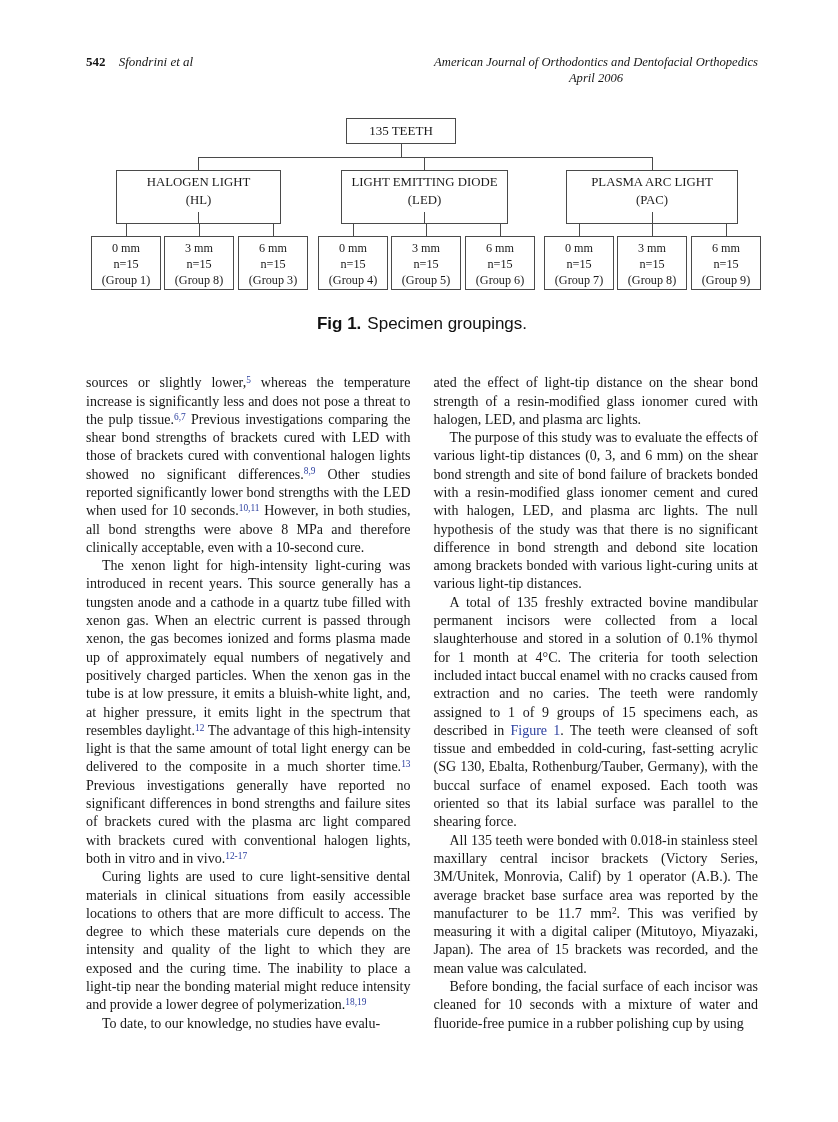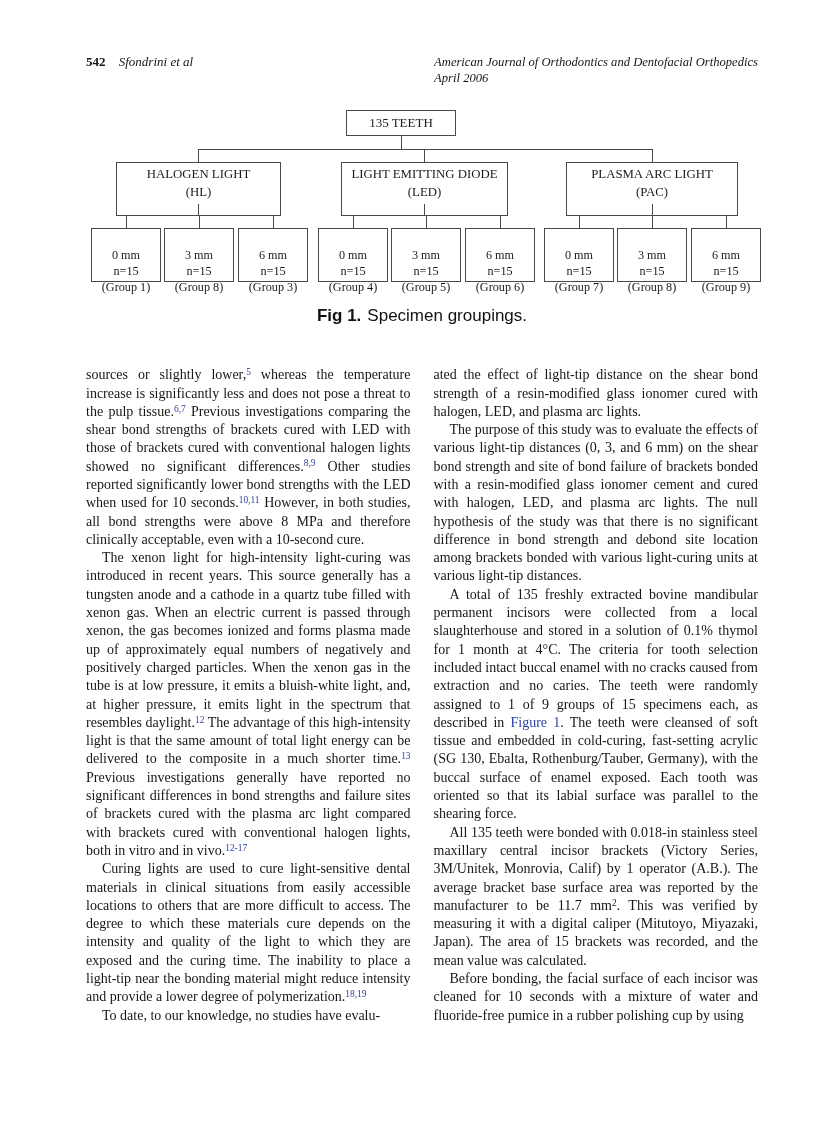--- a/index.html
+++ b/index.html
@@ -10,35 +10,35 @@
     width:838px; height:1122px; background:#fff; overflow:hidden;
     padding:54px 80px 0 86px; position:relative;
     font-family:"Liberation Serif", serif; color:#161616;
   }
 
   
   .page-header { display:flex; justify-content:space-between; align-items:flex-start; font-size:13px; }
   .header-left { white-space:nowrap; }
   .page-num { font-weight:bold; margin-right:10px;text-align:right; }
   .running-authors { font-style:italic; }
-  .header-right { text-align:left; font-style:italic; font-size:12.6px; line-height:1.28; }
+  .header-right { text-align:center; font-style:italic; font-size:12.6px; line-height:1.28; }
 
   
-  .fig-wrap { margin-top:24px; }
+  .fig-wrap { margin-top:32px; }
   .chart { position:relative; width:672px; height:174px; margin:0 auto; }
   .node {
     position:absolute; border:1px solid #4a4a4a; background:#fff;
     text-align:center; font-family:"Liberation Serif", serif; color:#1a1a1a;
   }
   .root   { width:110px; height:26px; line-height:24px; font-size:13px; left:260px; top:0; }
   .branch { height:54px; top:52px; font-size:12.8px; line-height:1.4; padding-top:3px; }
   .branch.b1 { left:30px;  width:165px; }
   .branch.b2 { left:255px; width:167px; }
   .branch.b3 { left:480px; width:172px; }
-  .child  { width:70px; height:54px; top:118px; font-size:12.2px; line-height:1.32; padding-top:18px; }
+  .child  { width:70px; height:54px; top:118px; font-size:12.2px; line-height:1.32; padding-top:3px; }
   .line { position:absolute; background:#4a4a4a; }
   .h { height:1px; } .v { width:1px; }
 
   .fig-caption { text-align:center; margin-top:22px; font-family:"Liberation Sans", sans-serif; font-size:17px; color:#111; }
   .fig-caption .lab { font-weight:bold; margin-right:6px; }
 
   
   .columns { display:flex; gap:23px; margin-top:40px; }
   .col { flex:1; font-size:14px; line-height:18.3px; text-align:justify; }
   .para { margin:0; }

